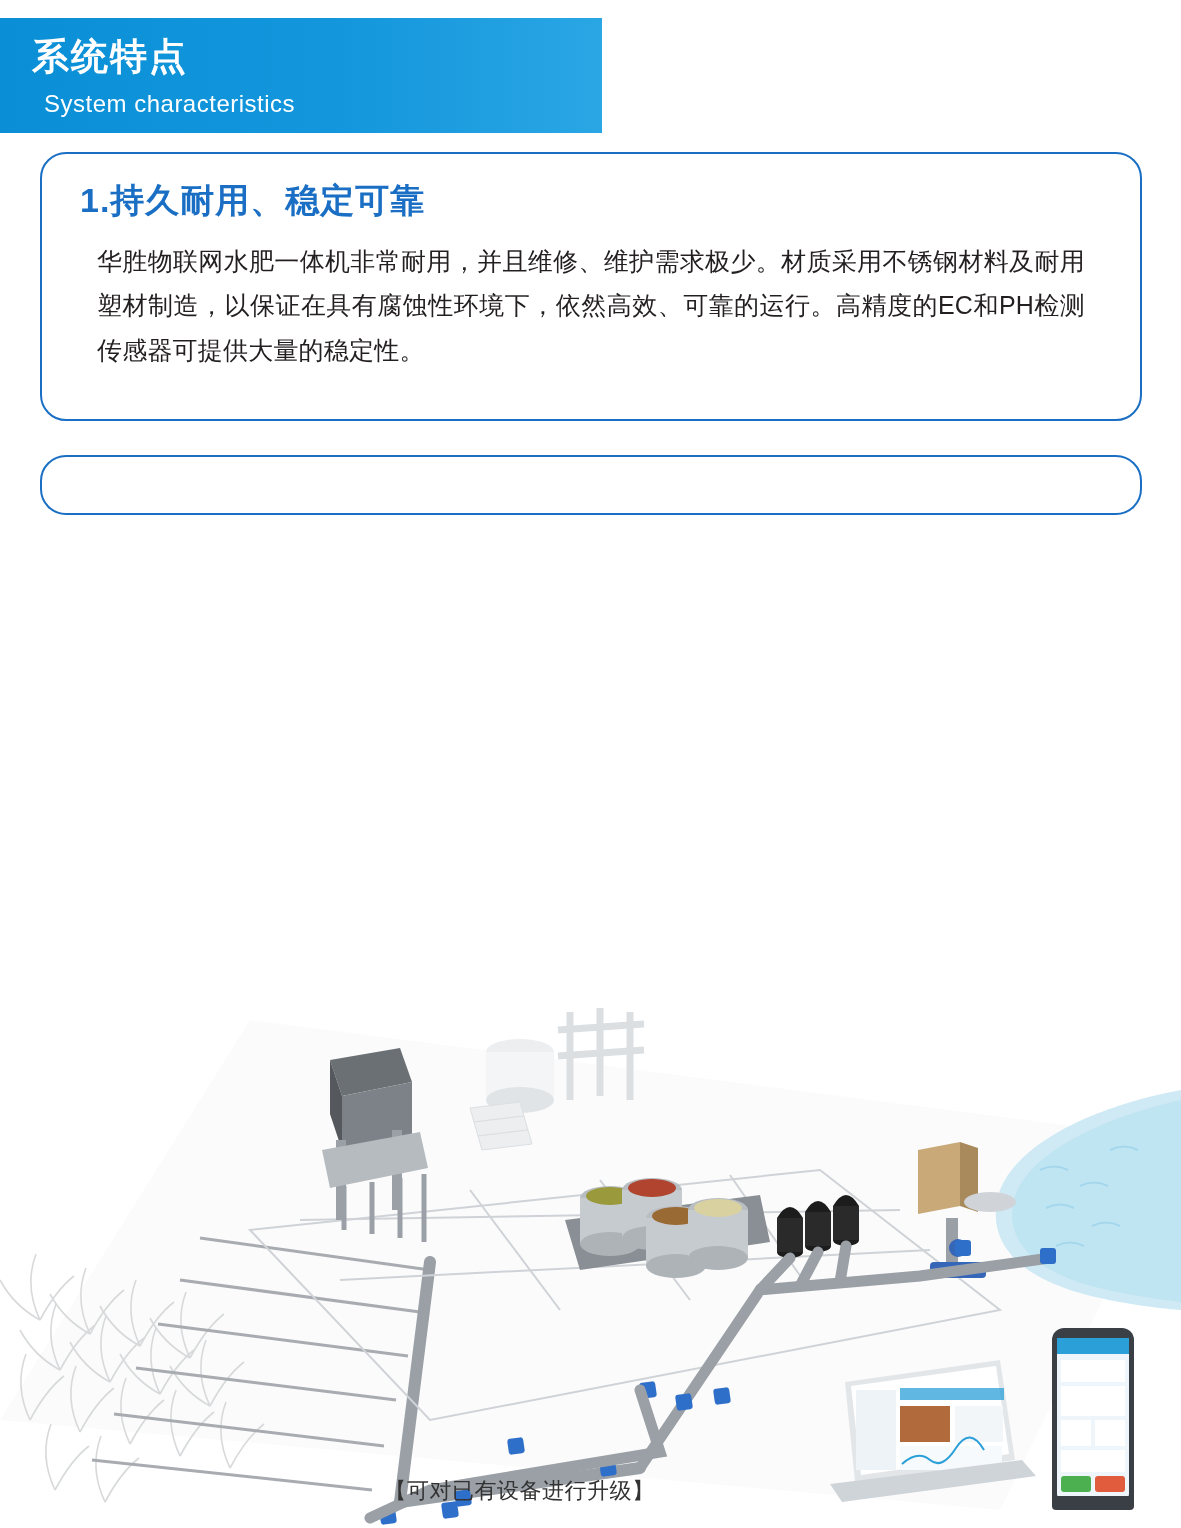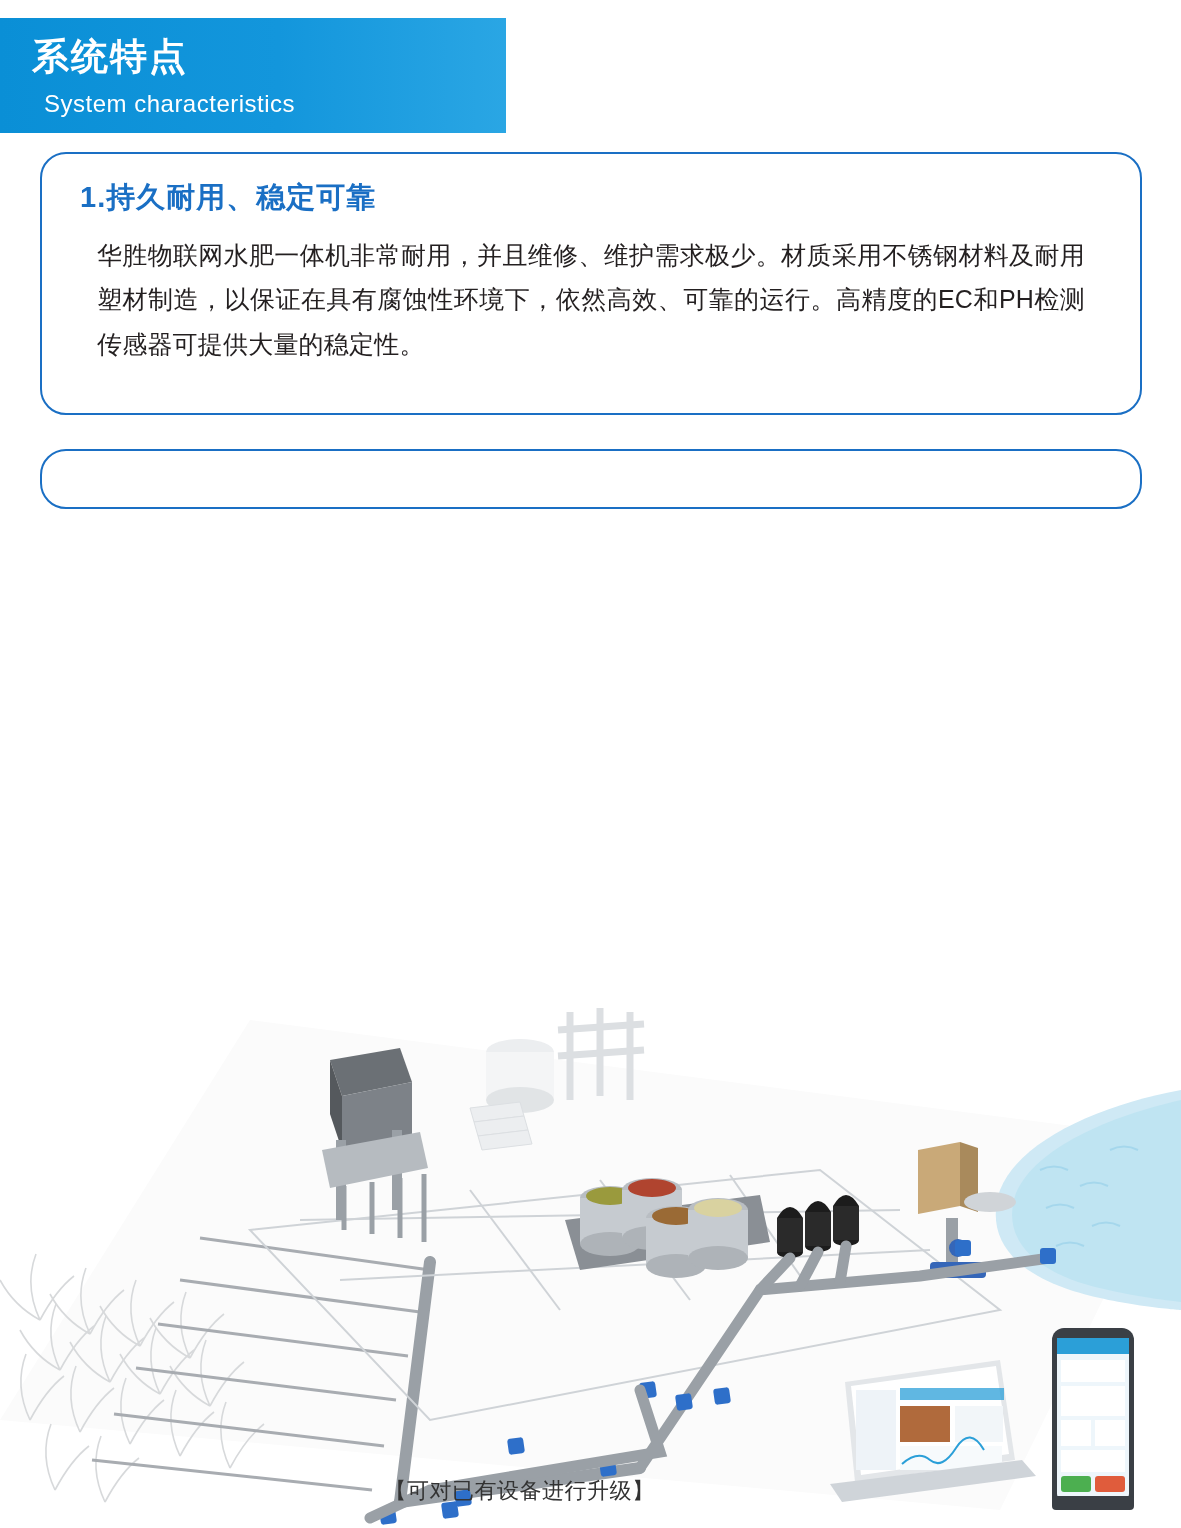--- a/index.html
+++ b/index.html
@@ -13,21 +13,21 @@
     position: relative;
     width: 1181px; height: 1528px;
     overflow: hidden;
     background: #ffffff;
   }
 
   
   .header {
     position: absolute;
     left: 0; top: 18px;
-    width: 506px; height: 115px;
+    width: 602px; height: 115px;
     background: linear-gradient(90deg, #0a8fd6 0%, #1396dc 55%, #2aa6e4 100%);
     padding: 18px 0 0 32px;
     color: #ffffff;
   }
   .header-cn {
     font-size: 37px;
     font-weight: bold;
     letter-spacing: 2px;
     line-height: 1.15;
     margin: 0 0 4px 0;
@@ -48,21 +48,21 @@
   }
   .card {
     border: 2px solid #1a6fc4;
     border-radius: 26px;
     padding: 26px 38px 30px 38px;
     margin-bottom: 34px;
     background: #ffffff;
   }
   .card-title {
     color: #1a6fc4;
-    font-size: 29px;
+    font-size: 34px;
     font-weight: bold;
     letter-spacing: 1px;
     margin: 0 0 18px 0;
     line-height: 1.2;
   }
   .card-body {
     color: #231f20;
     font-size: 25px;
     line-height: 1.78;
     margin: 17px;

